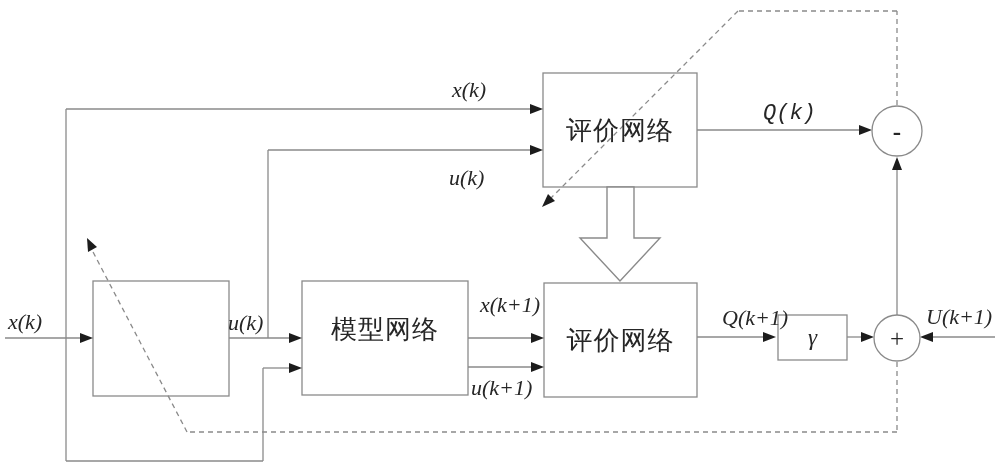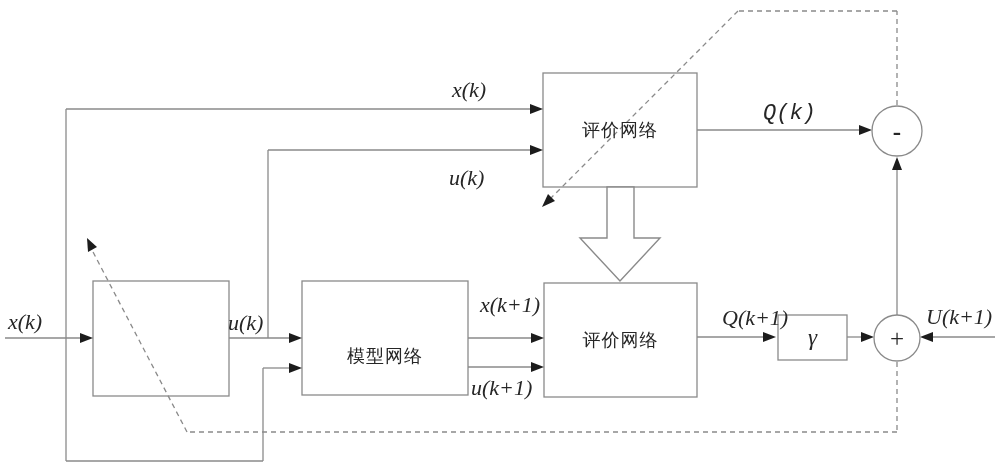--- a/index.html
+++ b/index.html
@@ -16,21 +16,21 @@
     overflow:hidden;
   }
   .stage svg{position:absolute;left:0;top:0;}
   .ln{stroke:var(--line);stroke-width:1.3;fill:none;}
   .dash{stroke-dasharray:5 4;}
   .arrow{fill:var(--arrowhead);stroke:none;}
   .node{fill:#ffffff;stroke:var(--line);stroke-width:1.3;}
   .hollow{fill:#ffffff;stroke:var(--line);stroke-width:1.4;}
   .boxlabel{
     position:absolute;display:flex;align-items:center;justify-content:center;
-    font-size:18px;color:var(--text);letter-spacing:1px;white-space:nowrap;
+    font-size:26px;color:var(--text);letter-spacing:1px;white-space:nowrap;
   }
   .sig{
     position:absolute;font-style:italic;font-size:22px;color:var(--text);
     white-space:nowrap;line-height:1;
   }
   .op{
     position:absolute;display:flex;align-items:center;justify-content:center;
     font-size:25px;color:var(--text);line-height:1;
   }
   .gammalabel{font-style:italic;font-size:23px;letter-spacing:0;}
@@ -125,21 +125,21 @@
       <line class="ln dash" x1="897" y1="362" x2="897" y2="432"></line>
       <line class="ln dash" x1="897" y1="432" x2="187" y2="432"></line>
       <line class="ln dash" x1="187" y1="432" x2="92" y2="250"></line>
       <polygon class="arrow" points="87,238 97,247 88,252"></polygon>
     </g>
 
     <circle class="node" cx="897" cy="131" r="25"></circle>
     <circle class="node" cx="897" cy="338" r="23"></circle>
   </svg>
 
-  <div class="boxlabel" style="left:302px;top:297px;width:166px;height:118px;border-radius:6px;">模型网络</div>
+  <div class="boxlabel" style="left:302px;top:270px;width:166px;height:118px;border-radius:6px;">模型网络</div>
   <div class="boxlabel" style="left:543px;top:73px;width:154px;height:114px;">评价网络</div>
   <div class="boxlabel" style="left:544px;top:283px;width:153px;height:114px;">评价网络</div>
   <div class="boxlabel gammalabel" style="left:778px;top:315px;width:69px;height:45px;">γ</div>
   <div class="op" style="left:872px;top:106px;width:50px;height:50px;font-weight:bold;">-</div>
   <div class="op" style="left:874px;top:315px;width:46px;height:46px;">+</div>
 
   <div class="sig" style="left:8px;top:311px;">x(k)</div>
   <div class="sig" style="left:452px;top:79px;">x(k)</div>
   <div class="sig" style="left:449px;top:167px;">u(k)</div>
   <div class="sig" style="left:228px;top:312px;">u(k)</div>

